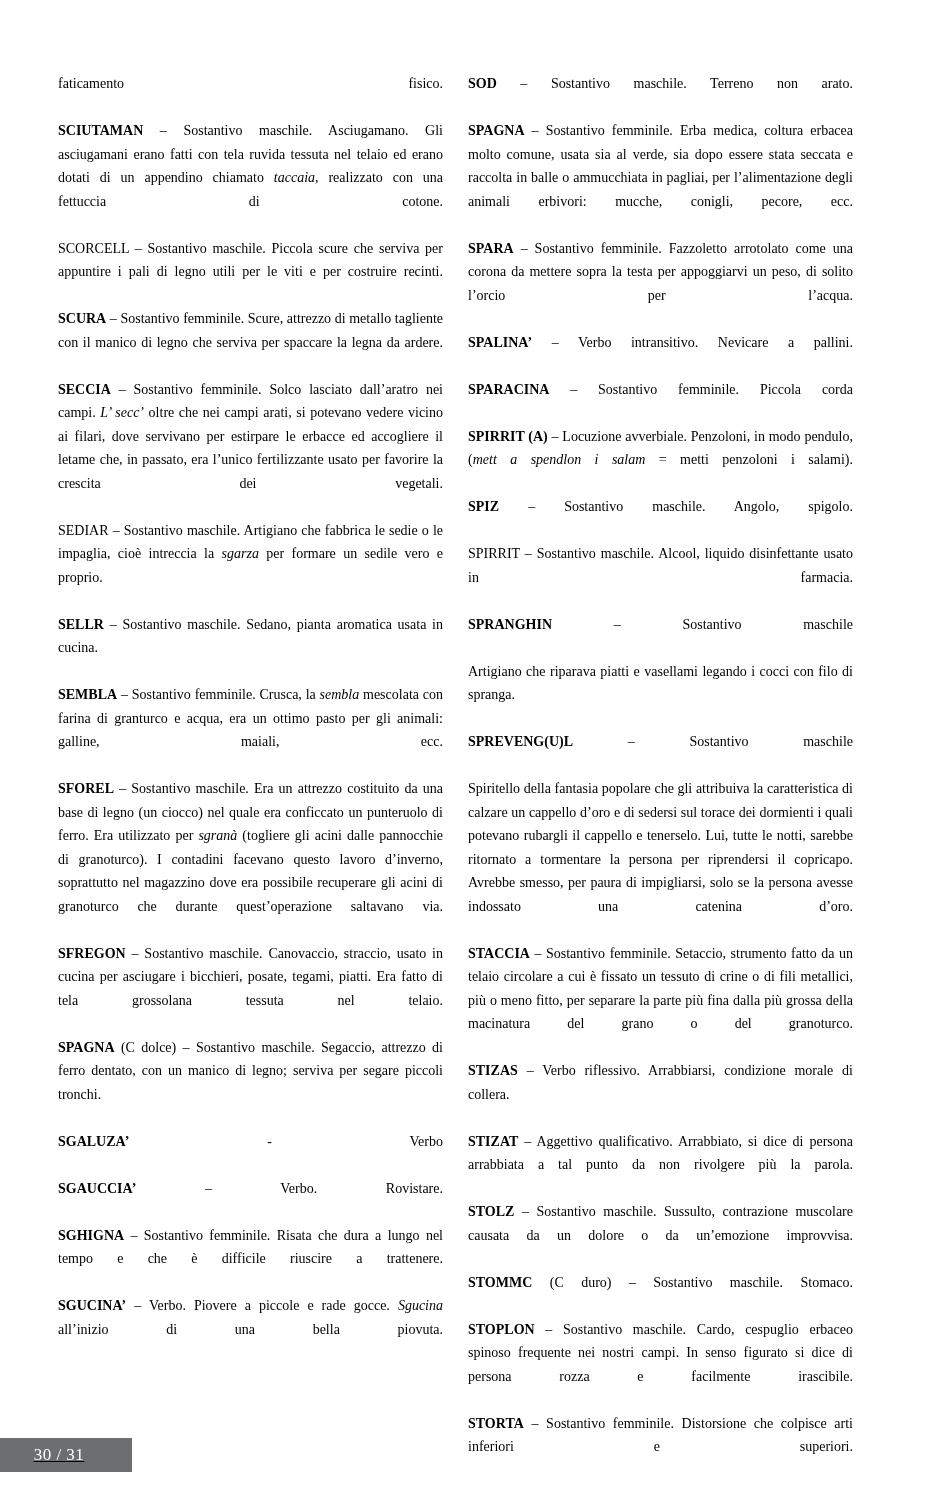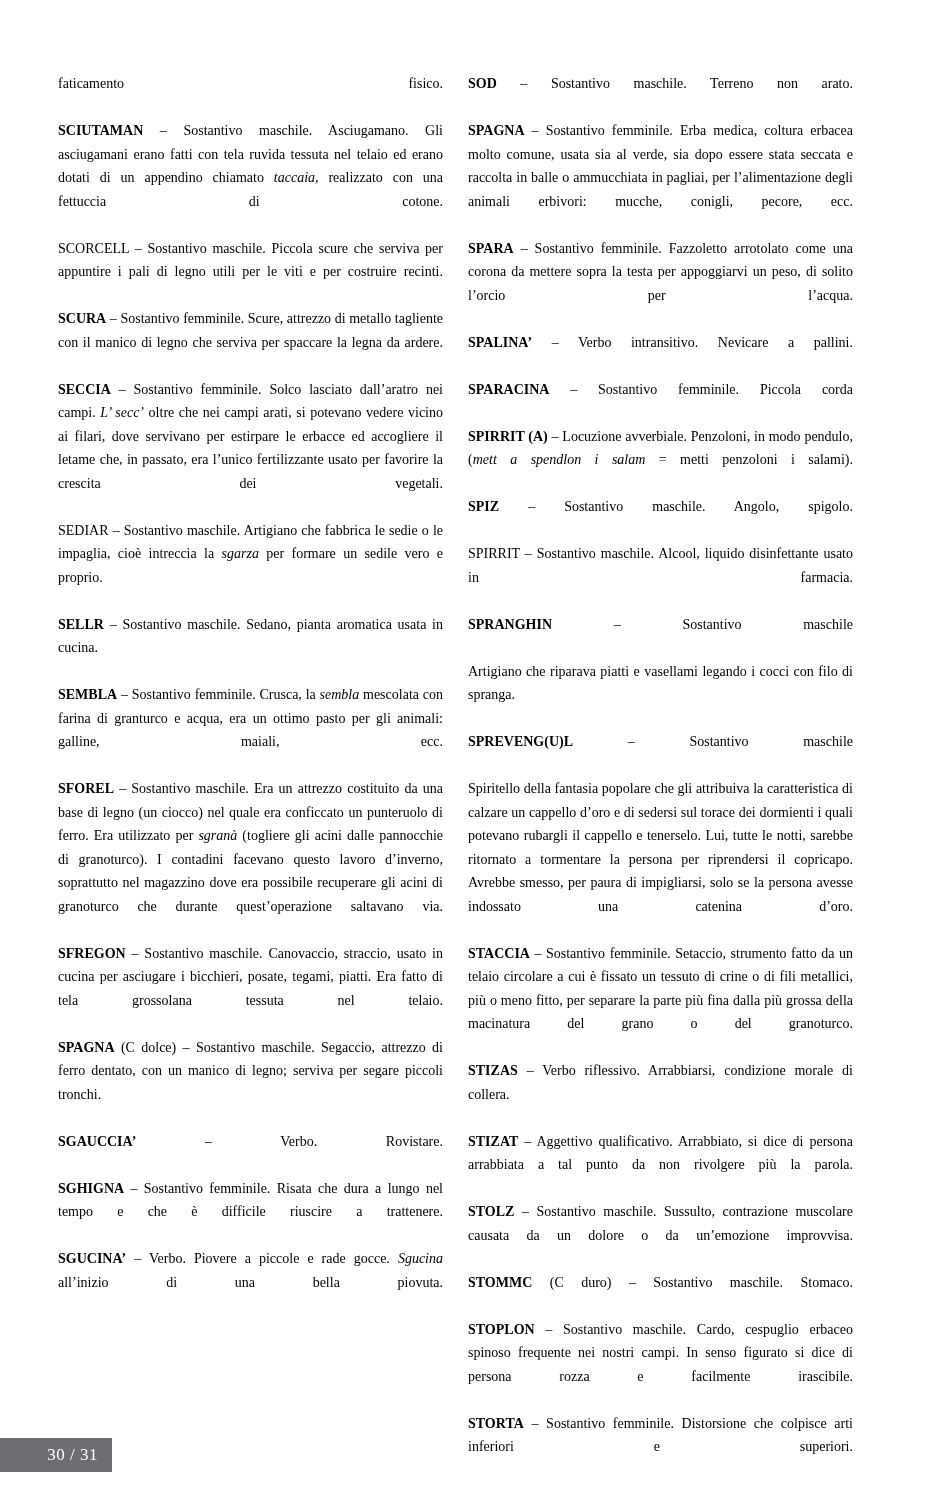--- a/index.html
+++ b/index.html
@@ -46,26 +46,27 @@
   .hw {
     font-weight: bold;
   }
   .it {
     font-style: italic;
   }
   .footer-band {
     position: absolute;
     left: 0;
     top: 1438px;
-    width: 112px;
+    width: 132px;
     height: 34px;
     background: #6d6e72;
     display: flex;
     align-items: center;
-    justify-content: flex-end;
+    justify-content: center;
+    text-decoration: underline;
   }
   .footer-num {
     color: #ffffff;
     font-size: 17px;
     letter-spacing: 0.5px;
     padding-right: 14px;
     font-family: "Liberation Serif", "DejaVu Serif", serif;
   }
 </style>
 </head>
@@ -79,20 +80,21 @@
         <p class="entry"><span class="hw">SCIUTAMAN</span><span> – Sostantivo maschile. Asciugamano. Gli asciugamani erano fatti con tela ruvida tessuta nel telaio ed erano dotati di un appendino chiamato </span><span class="it">taccaia,</span><span> realizzato con una fettuccia di cotone.</span></p>
         <p class="entry"><span>SCORCELL</span><span> – Sostantivo maschile. Piccola scure che serviva per appuntire i pali di legno utili per le viti e per costruire recinti.</span></p>
         <p class="entry"><span class="hw">SCURA</span><span> – Sostantivo femminile. Scure, attrezzo di metallo tagliente con il manico di legno che serviva per spaccare la legna da ardere.</span></p>
         <p class="entry"><span class="hw">SECCIA</span><span> – Sostantivo femminile. Solco lasciato dall’aratro nei campi. </span><span class="it">L’ secc’</span><span> oltre che nei campi arati, si potevano vedere vicino ai filari, dove servivano per estirpare le erbacce ed accogliere il letame che, in passato, era l’unico fertilizzante usato per favorire la crescita dei vegetali.</span></p>
         <p class="entry"><span>SEDIAR</span><span> – Sostantivo maschile. Artigiano che fabbrica le sedie o le impaglia, cioè intreccia la </span><span class="it">sgarza</span><span> per formare un sedile vero e proprio.</span></p>
         <p class="entry"><span class="hw">SELLR</span><span> – Sostantivo maschile. Sedano, pianta aromatica usata in cucina.</span></p>
         <p class="entry"><span class="hw">SEMBLA</span><span> – Sostantivo femminile. Crusca, la </span><span class="it">sembla</span><span> mescolata con farina di granturco e acqua, era un ottimo pasto per gli animali: galline, maiali, ecc.</span></p>
         <p class="entry"><span class="hw">SFOREL</span><span> – Sostantivo maschile. Era un attrezzo costituito da una base di legno (un ciocco) nel quale era conficcato un punteruolo di ferro. Era utilizzato per </span><span class="it">sgranà</span><span> (togliere gli acini dalle pannocchie di granoturco). I contadini facevano questo lavoro d’inverno, soprattutto nel magazzino dove era possibile recuperare gli acini di granoturco che durante quest’operazione saltavano via.</span></p>
         <p class="entry"><span class="hw">SFREGON</span><span> – Sostantivo maschile. Canovaccio, straccio, usato in cucina per asciugare i bicchieri, posate, tegami, piatti. Era fatto di tela grossolana tessuta nel telaio.</span></p>
         <p class="entry"><span class="hw">SPAGNA</span><span> (C dolce) – Sostantivo maschile. Segaccio, attrezzo di ferro dentato, con un manico di legno; serviva per segare piccoli tronchi.</span></p>
+        <p class="entry"><span class="hw">SGALUZA’</span><span> - Verbo</span></p>
         <p class="entry"><span class="hw">SGAUCCIA’</span><span> – Verbo. Rovistare.</span></p>
         <p class="entry"><span class="hw">SGHIGNA</span><span> – Sostantivo femminile. Risata che dura a lungo nel tempo e che è difficile riuscire a trattenere.</span></p>
         <p class="entry"><span class="hw">SGUCINA’</span><span> – Verbo. Piovere a piccole e rade gocce. </span><span class="it">Sgucina</span><span> all’inizio di una bella piovuta.</span></p>
       </div>
     <div class="col" id="right-column">
         <p class="entry"><span class="hw">SOD</span><span> – Sostantivo maschile. Terreno non arato.</span></p>
         <p class="entry"><span class="hw">SPAGNA</span><span> – Sostantivo femminile. Erba medica, coltura erbacea molto comune, usata sia al verde, sia dopo essere stata seccata e raccolta in balle o ammucchiata in pagliai, per l’alimentazione degli animali erbivori: mucche, conigli, pecore, ecc.</span></p>
         <p class="entry"><span class="hw">SPARA</span><span> – Sostantivo femminile. Fazzoletto arrotolato come una corona da mettere sopra la testa per appoggiarvi un peso, di solito l’orcio per l’acqua.</span></p>
         <p class="entry"><span class="hw">SPALINA’</span><span> – Verbo intransitivo. Nevicare a pallini.</span></p>
         <p class="entry"><span class="hw">SPARACINA</span><span> – Sostantivo femminile. Piccola corda</span></p>

